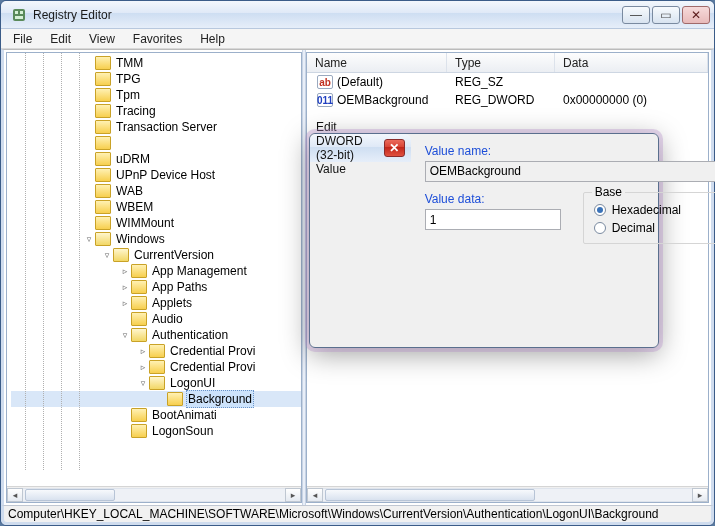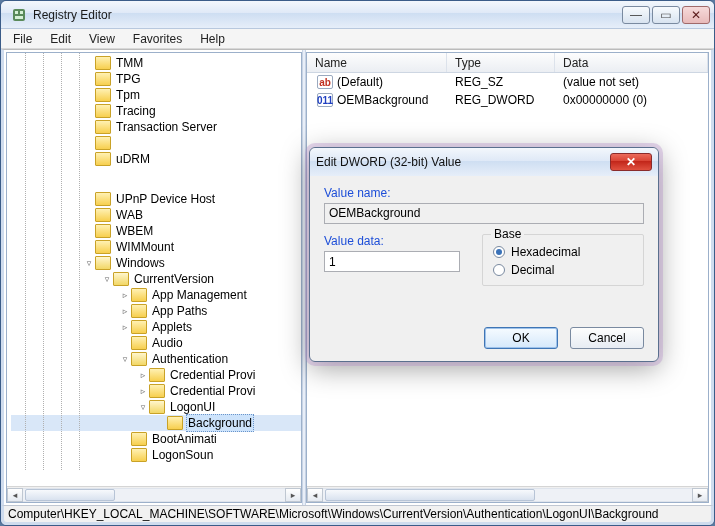--- a/index.html
+++ b/index.html
@@ -80,26 +80,26 @@
 
   .statusbar {
     height:20px; background:#f1f1f1; border-top:1px solid #c0c7d2;
     border-left:3px solid #cfdcee; border-right:3px solid #cfdcee; border-bottom:3px solid #cfdcee;
     display:flex; align-items:center; padding:0 4px; color:#000; overflow:hidden; white-space:nowrap;
     border-radius:0 0 6px 6px;
   }
 
   
   .dialog {
-    position:absolute; left:308px; top:146px; width:350px; height:215px;
+    position:absolute; left:308px; top:132px; width:350px; height:215px;
     background:#f0f0f0;
     border:1px solid #5a6f8e; border-radius:6px;
     outline:4px solid rgba(180,140,200,0.35);
     box-shadow: 0 6px 28px rgba(0,0,0,0.38);
-    display:flex; flex-direction:column;
+    display:flex; 
   }
   .dlg-titlebar {
     height:28px; display:flex; align-items:center; border-radius:6px 6px 0 0;
     background:linear-gradient(to bottom,#f3f7fc 0%,#dfe9f7 45%,#cedef2 46%,#e6eef9 100%);
     padding:0 6px; color:#111;
   }
   .dlg-titlebar .spacer{flex:1;}
   .dlg-close {
     width:42px;height:18px;border:1px solid #8a2b2b;border-radius:3px;
     background:linear-gradient(to bottom,#eb6a5b 0%,#d84334 45%,#c2261a 46%,#e0503f 100%);
@@ -195,21 +195,21 @@
             </div>
             <div class="tree-row" style="padding-left: 72px;">
               <span class="twisty"></span>
               <span class="folder"></span>
             </div>
             <div class="tree-row" style="padding-left: 72px;">
               <span class="twisty"></span>
               <span class="folder"></span>
               <span class="label">uDRM</span>
             </div>
-            <div class="tree-row" style="padding-left: 72px; margin-top: 24px;">
+            <div class="tree-row" style="padding-left: 72px;">
               <span class="twisty"></span>
               <span class="folder"></span>
               <span class="label">UPnP Device Host</span>
             </div>
             <div class="tree-row" style="padding-left: 72px;">
               <span class="twisty"></span>
               <span class="folder"></span>
               <span class="label">WAB</span>
             </div>
             <div class="tree-row" style="padding-left: 72px;">
@@ -307,21 +307,20 @@
         <div class="col data">Data</div>
       </div>
       <div class="list-scroll">
         <div id="list">
             <div class="listrow">
               <div class="cell" style="width: 140px; display: flex; align-items: center; padding: 1px 4px;">
                 <span class="regicon sz">ab</span>
                 <span style="margin-left: 4px;">(Default)</span>
               </div>
               <div class="cell" style="width: 108px;">REG_SZ</div>
-              <div class="cell" style="flex: 1 1 0%;">(value not set)</div>
             </div>
             <div class="listrow">
               <div class="cell" style="width: 140px; display: flex; align-items: center; padding: 1px 4px;">
                 <span class="regicon dw">011</span>
                 <span style="margin-left: 4px;">OEMBackground</span>
               </div>
               <div class="cell" style="width: 108px;">REG_DWORD</div>
               <div class="cell" style="flex: 1 1 0%;">0x00000000 (0)</div>
             </div>
           </div>

